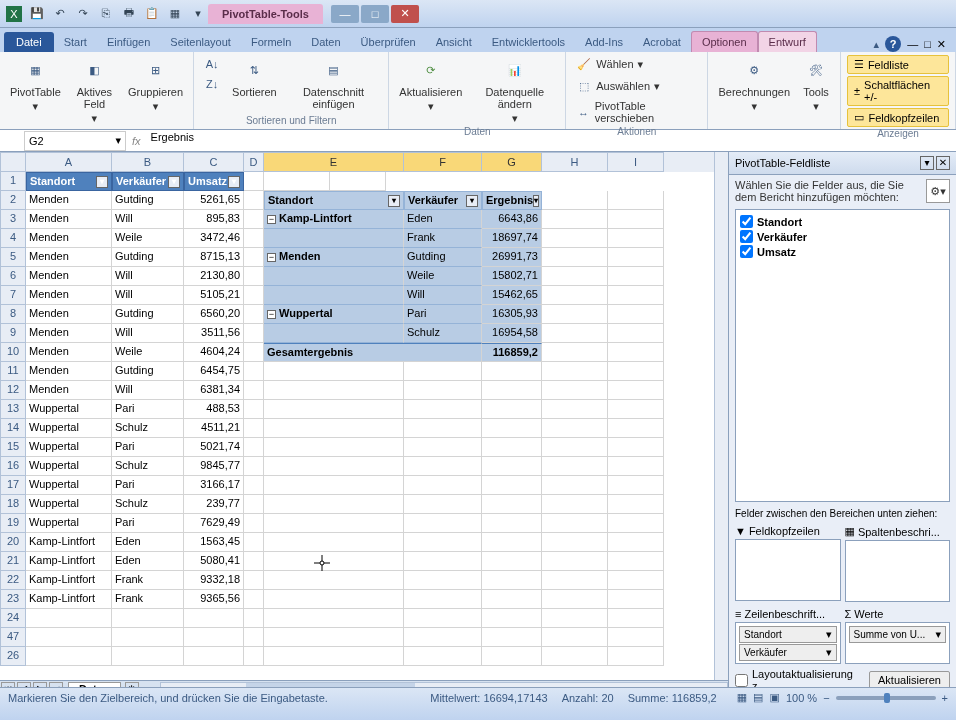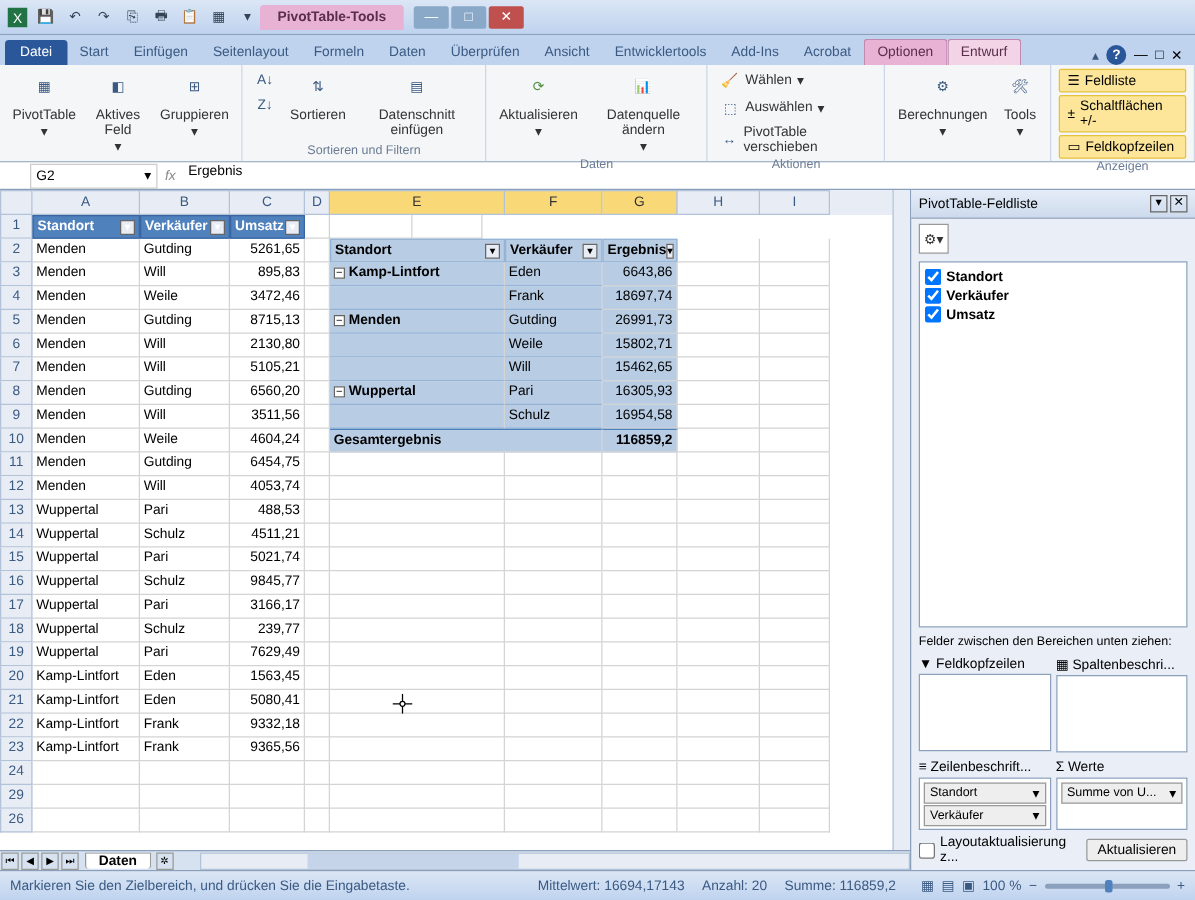--- a/index.html
+++ b/index.html
@@ -101,21 +101,21 @@
 .fp-drag-label{padding:4px 6px;font-size:10px}
 .fp-zones{display:grid;grid-template-columns:1fr 1fr;gap:4px;padding:0 6px}
 .fp-zone-label{display:flex;align-items:center;gap:3px;padding:2px 0}
 .fp-zone-box{height:62px;background:#fff;border:1px solid #8ba0bc}
 .fp-zone-box2{height:42px;background:#fff;border:1px solid #8ba0bc;padding:2px}
 .fp-item{background:#eee;border:1px solid #999;padding:1px 4px;margin:1px;display:flex;justify-content:space-between;align-items:center;font-size:10px}
 .fp-bottom{display:flex;align-items:center;gap:4px;padding:4px 6px}
 .fp-update{padding:2px 8px;border:1px solid #999;background:#eee;border-radius:2px}
 
 
-.status-bar{position:absolute;bottom:0;left:0;right:0;height:24px;background:linear-gradient(#dbe6f5,#bfd3ef);border-top:1px solid #8ba0bc;display:flex;align-items:center;padding:2px 8px;color:#3b5a82;font-size:10px}
+.status-bar{position:absolute;bottom:0;left:0;right:0;height:24px;background:linear-gradient(#dbe6f5,#bfd3ef);border-top:1px solid #8ba0bc;display:flex;align-items:flex-end;padding:16px 8px;color:#3b5a82;font-size:10px}
 .status-left{flex:1}
 .status-mid{display:flex;gap:14px}
 .status-right{display:flex;align-items:center;gap:6px;margin-left:20px}
 .zoom-slider{width:100px;height:4px;background:#8ba0bc;position:relative;border-radius:2px}
 .zoom-thumb{position:absolute;left:48%;top:-3px;width:6px;height:10px;background:#4f81bd;border-radius:2px}
 
 .cursor-cross{position:absolute;left:314px;top:403px;pointer-events:none}
 </style>
 </head>
 <body>
@@ -311,21 +311,21 @@
         <div class="row-h">15</div>
         <div class="row-h">16</div>
         <div class="row-h">17</div>
         <div class="row-h">18</div>
         <div class="row-h">19</div>
         <div class="row-h">20</div>
         <div class="row-h">21</div>
         <div class="row-h">22</div>
         <div class="row-h">23</div>
         <div class="row-h">24</div>
-        <div class="row-h">29</div>
+        <div class="row-h">47</div>
         <div class="row-h">26</div>
       </div>
     <div class="cells" id="cells">
         <div class="row">
           <div class="cell hdr" style="width:86px">Standort<span class="filter-drop">▾</span></div>
           <div class="cell hdr" style="width:72px">Verkäufer<span class="filter-drop">▾</span></div>
           <div class="cell hdr" style="width:60px">Umsatz<span class="filter-drop">▾</span></div>
           <div class="cell " style="width:20px"></div>
           <div class="cell " style="width:66px"></div>
           <div class="cell " style="width:56px"></div>
@@ -435,21 +435,21 @@
           <div class="cell " style="width:20px"></div>
           <div class="cell " style="width:140px"></div>
           <div class="cell " style="width:78px"></div>
           <div class="cell " style="width:60px"></div>
           <div class="cell " style="width:66px"></div>
           <div class="cell " style="width:56px"></div>
         </div>
         <div class="row">
           <div class="cell " style="width:86px">Menden</div>
           <div class="cell " style="width:72px">Will</div>
-          <div class="cell num" style="width:60px">4053,74</div>
+          <div class="cell num" style="width:60px">6381,34</div>
           <div class="cell " style="width:20px"></div>
           <div class="cell " style="width:140px"></div>
           <div class="cell " style="width:78px"></div>
           <div class="cell " style="width:60px"></div>
           <div class="cell " style="width:66px"></div>
           <div class="cell " style="width:56px"></div>
         </div>
         <div class="row">
           <div class="cell " style="width:86px">Wuppertal</div>
           <div class="cell " style="width:72px">Pari</div>
@@ -628,20 +628,21 @@
 
   <div class="field-pane">
     <div class="fp-title">
       <span>PivotTable-Feldliste</span>
       <div style="display:flex;gap:2px">
         <div class="fp-close">▾</div>
         <div class="fp-close">✕</div>
       </div>
     </div>
     <div class="fp-sub">
+      <span style="flex:1">Wählen Sie die Felder aus, die Sie dem Bericht hinzufügen möchten:</span>
       <div class="fp-gear">⚙▾</div>
     </div>
     <div class="fp-fields" id="fpfields">
         <div class="fp-field">
           <input type="checkbox" checked="" style="">
           <b>Standort</b>
         </div>
         <div class="fp-field">
           <input type="checkbox" checked="" style="">
           <b>Verkäufer</b>

